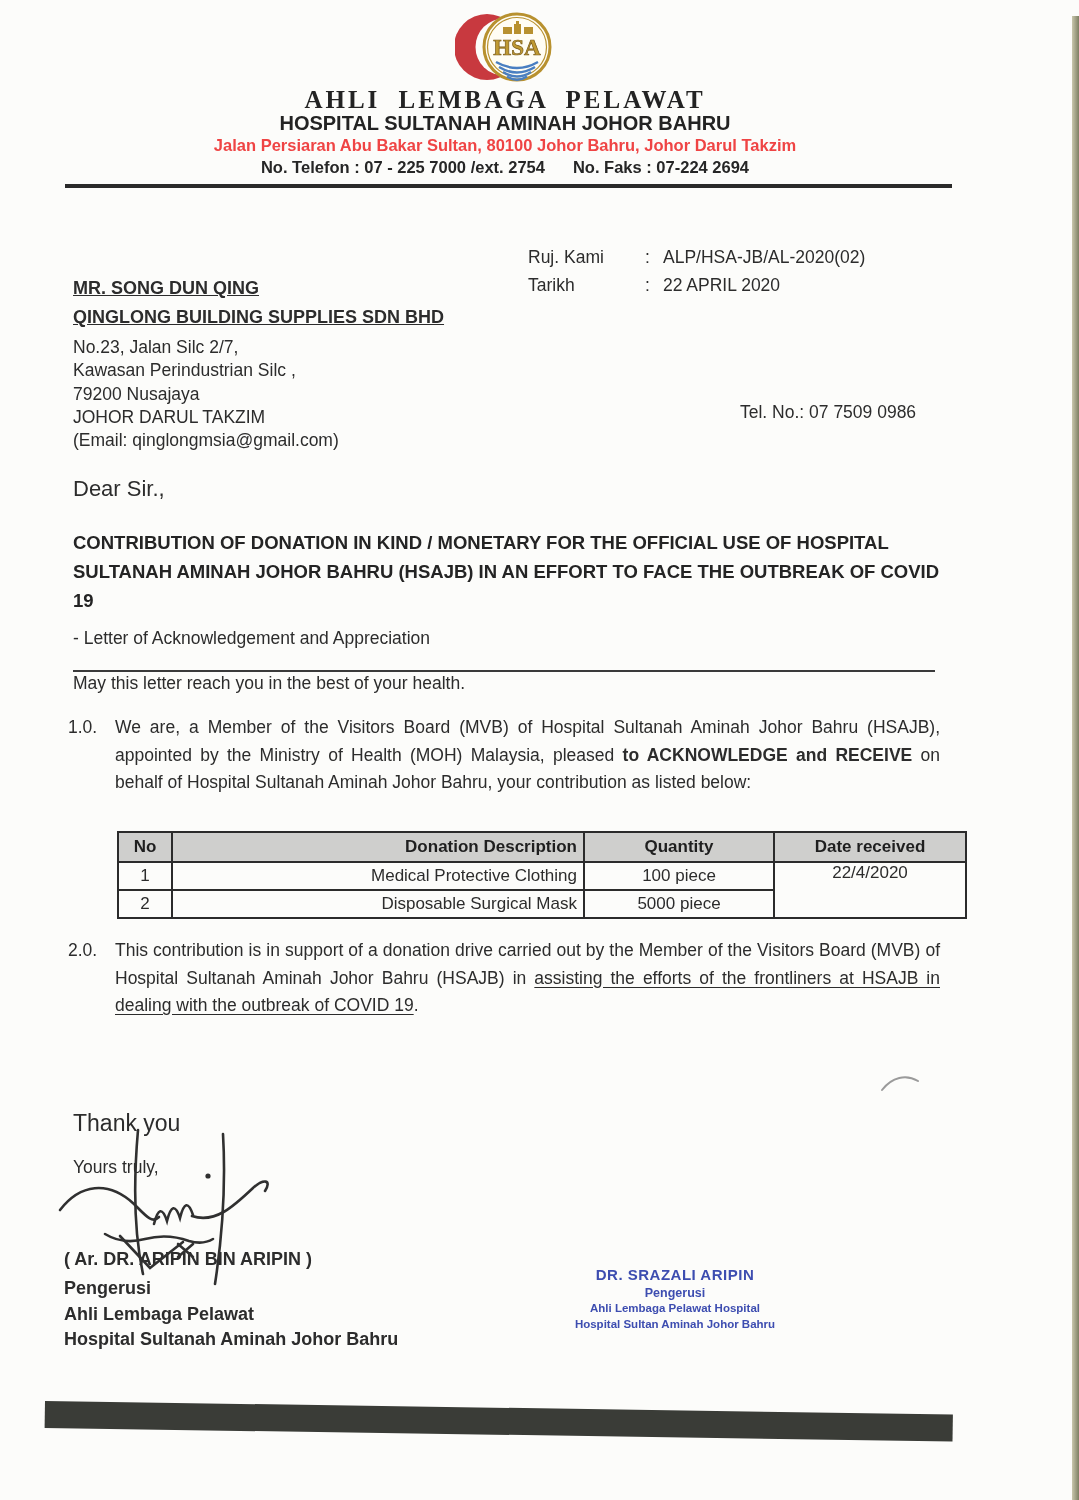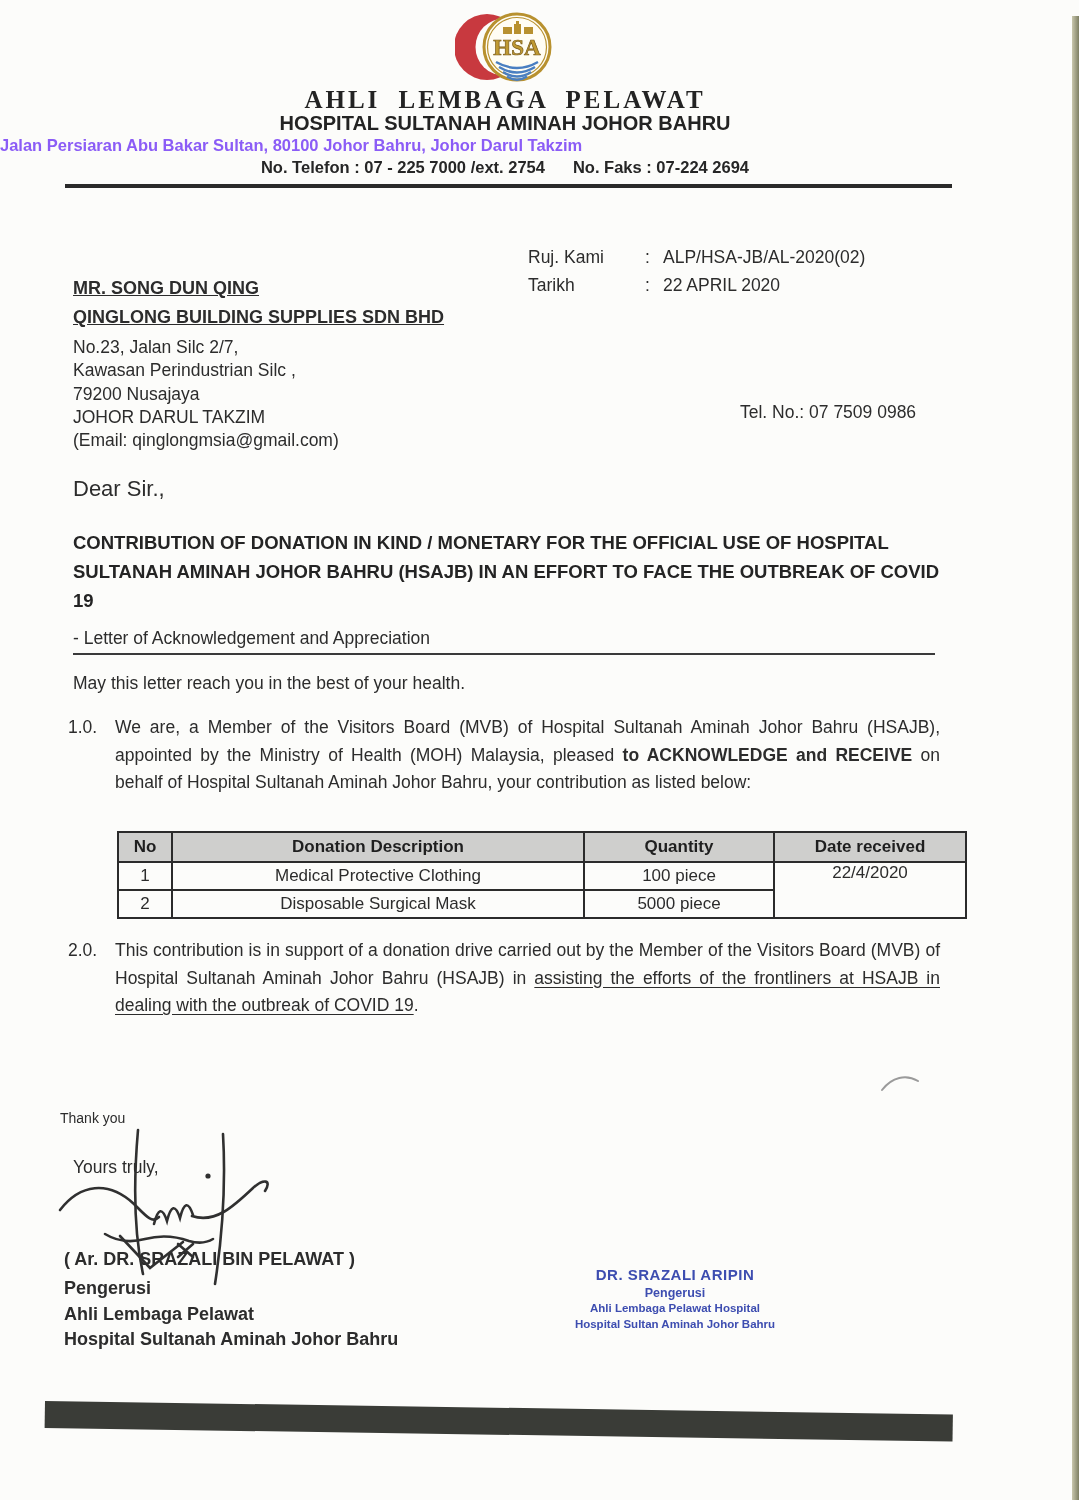--- a/index.html
+++ b/index.html
@@ -14,22 +14,22 @@
   .org-serif{
     position:absolute; left:0; top:86px; width:1010px; text-align:center;
     font-family:"Liberation Serif","DejaVu Serif",serif;
     font-weight:bold; font-size:25px; letter-spacing:3px; word-spacing:9px; color:#232323;
   }
   .org-sans{
     position:absolute; left:0; top:112px; width:1010px; text-align:center;
     font-weight:bold; font-size:20px; color:#232323;
   }
   .org-addr{
-    position:absolute; left:0; top:136px; width:1010px; 
-    font-weight:bold; font-size:16.5px; color:#8b5cf6;
+    position:absolute; left:0; top:136px; width:1010px; text-align:center;
+    font-weight:bold; font-size:16.5px; color:#ef4444;
   }
   .org-tel{
     position:absolute; left:0; top:158px; width:1010px; text-align:center;
     font-weight:bold; font-size:16.5px; color:#262626;
   }
   .org-tel span{margin:0 14px;}
   .hr{
     position:absolute; left:65px; top:184px; width:887px; height:4px; background:#2a2a2a;
   }
   
@@ -43,43 +43,43 @@
   .rcpt-line{line-height:23.3px;}
   .telno{position:absolute; left:740px; top:402px; font-size:17.5px;}
   
   .salutation{position:absolute; left:73px; top:476px; font-size:22px;}
   .subject{
     position:absolute; left:73px; top:528px; width:868px;
     font-weight:bold; font-size:18.5px; line-height:29px; color:#242424;
   }
   .subtitle{
     position:absolute; left:73px; top:628px; width:862px;
-    font-size:17.5px; border-bottom:2.5px solid #3a3a3a; padding-bottom:4px;
+    font-size:17.5px; border-bottom:2.5px solid #3a3a3a; padding-bottom:21px;
   }
   .opening{position:absolute; left:73px; top:673px; font-size:17.5px;}
   .para{position:absolute; left:68px; width:872px; font-size:17.5px; line-height:27.5px;}
   .pnum{position:absolute; left:0; top:0;}
   .ptext{margin-left:47px; text-align:justify;}
   .p1{top:714px;} .p2{top:937px;} .p3{top:1027px;}
   .ptext u{text-decoration:underline; text-underline-offset:3px;}
   
   .dtable{
     position:absolute; left:117px; top:831px; border-collapse:collapse;
     font-size:17px;
   }
   .dtable td,.dtable th{border:2px solid #2b2b2b; padding:0 6px;}
   .dtable th{background:#cfcfcd; font-weight:bold; height:28px; color:#1f1f1f;}
   .col-no{width:40px; text-align:center;}
-  .col-desc{width:398px; text-align:center;}
+  .col-desc{width:398px; text-align:right;}
   .col-qty{width:176px; text-align:center;}
   .col-date{width:178px; text-align:center;}
   .dtable td{height:26px;}
   .date-cell{vertical-align:top; padding-top:4px;}
   
-  .thanks{position:absolute; left:60px; top:1110px; font-size:14px;}
+  .thanks{position:absolute; left:73px; top:1110px; font-size:23px;}
   .yours{position:absolute; left:73px; top:1157px; font-size:17.5px;}
   .signame{position:absolute; left:64px; top:1249px; font-weight:bold; font-size:18px;}
   .sigtitles{position:absolute; left:64px; top:1276px; font-weight:bold; font-size:18px; line-height:25.5px;}
   .signature{position:absolute; left:50px; top:1106px; z-index:3;}
   
   .stamp{
     position:absolute; left:530px; top:1266px; width:290px; text-align:center;
     color:#3d4db0; font-weight:bold; filter:blur(.2px);
   }
   .stamp-l1{font-size:15px; letter-spacing:.5px; margin-bottom:2px;}
@@ -201,21 +201,21 @@
       <path d="M10 104 C 30 78 58 74 84 98 C 96 110 102 118 109 111"></path>
       <path d="M104 118 q 6 -24 13 -3 q 6 -24 13 -3 q 6 -24 13 -3"></path>
       <path d="M142 110 C 165 118 184 100 203 82 C 214 72 222 74 215 85"></path>
       <path d="M55 128 q 18 11 40 5 q 22 -6 44 2 q 14 4 24 -2"></path>
       <path d="M70 130 L 100 162 L 133 136"></path>
       <path d="M128 138 l 15 13 M143 138 l -15 13"></path>
       <circle cx="158" cy="70" r="2.6" fill="#303030" stroke="none"></circle>
     </g>
   </svg>
 
-  <div class="signame">( Ar. DR. SRAZALI BIN PELAWAT )</div>
+  <div class="signame">( Ar. DR. ARIPIN BIN ARIPIN )</div>
   <div class="sigtitles">
     <div>Pengerusi</div>
     <div>Ahli Lembaga Pelawat</div>
     <div>Hospital Sultanah Aminah Johor Bahru</div>
   </div>
 
   <div class="stamp">
     <div class="stamp-l1">DR. SRAZALI ARIPIN</div>
     <div class="stamp-l2">Pengerusi</div>
     <div class="stamp-l3">Ahli Lembaga Pelawat Hospital</div>

